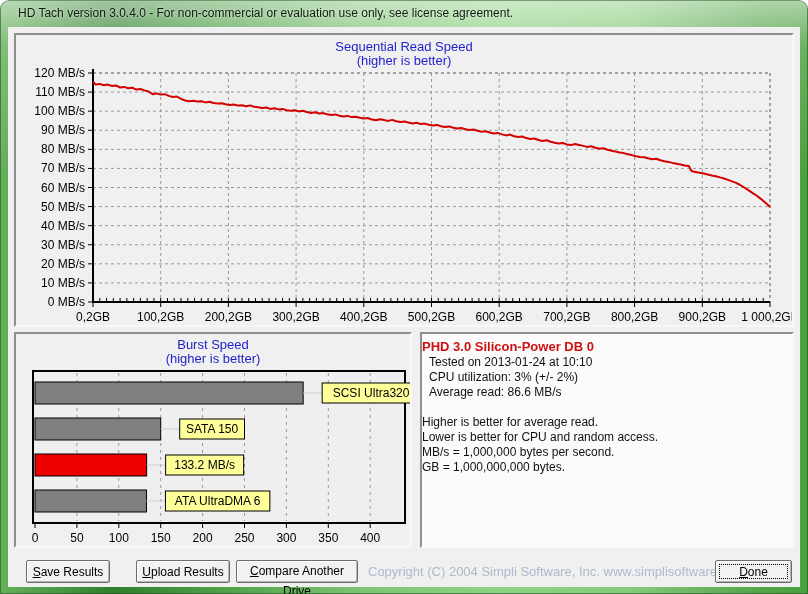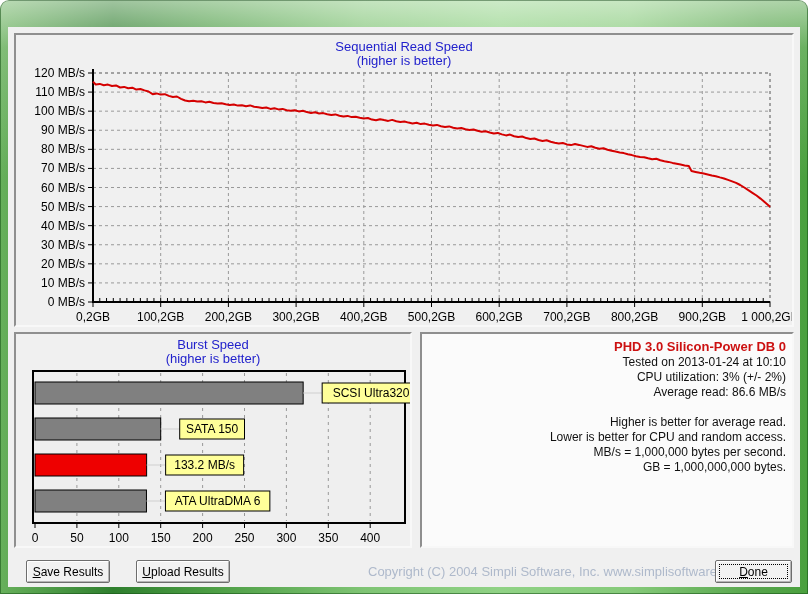--- a/index.html
+++ b/index.html
@@ -33,21 +33,21 @@
   .panel-seq   { left:6px;  top:6px;   width:780px; height:294px; overflow:hidden;padding-left:48px; }
   .panel-burst { left:6px;  top:305px; width:398px; height:216px; overflow:hidden; }
   .panel-info  { left:412px;top:305px; width:374px; height:216px; background:#fbfbfb; overflow:hidden; }
   .chart-title {
     position:absolute; left:0; width:100%; text-align:center;
     color:#2222cc; font-size:13px; line-height:14px;
   }
   .seq-title { top:5px; } .seq-subtitle { top:19px; }
   .burst-title { top:4px; } .burst-subtitle { top:18px; }
   svg text { font-family:"Liberation Sans", sans-serif; }
-  .info-inner { padding:5px 6px 0 0;text-align:right; }
+  .info-inner { padding:5px 6px 0 0; }
   .drive-name { color:#cc1111; font-weight:bold; font-size:13px; line-height:16px; }
   .info-line  { font-size:12px; line-height:15px; color:#111; margin-left:7px; }
   .info-gap   { height:15px; }
   .note-line  { font-size:12px; line-height:15px; color:#111; }
   .btn {
     position:absolute; height:23px; background:#f2f2f2;
     border:1px solid #6d6d6d; border-radius:2px;
     box-shadow: inset 1px 1px 0 #ffffff, inset -1px -1px 0 #b5b5b5;
     font-size:12px; color:#000; text-align:center; line-height:20px;
     cursor:default;
@@ -63,20 +63,23 @@
   .btn-done .lbl { position:relative; }
   .copyright {
     position:absolute; left:360px; top:537px; width:340px;
     font-size:13px; color:#aeb9cb; white-space:nowrap;
   }
 </style>
 </head>
 <body>
 
 <div class="window">
+  <div class="titlebar">
+    <div class="title-text">HD Tach version 3.0.4.0  - For non-commercial or evaluation use only, see license agreement.</div>
+  </div>
 
   <div class="client">
 
     <div class="panel panel-seq">
       <div class="chart-title seq-title">Sequential Read Speed</div>
       <div class="chart-title seq-subtitle">(higher is better)</div>
       <svg id="seq-svg" width="776" height="290" viewBox="0 0 776 290" style="position:absolute;left:0;top:0;">
           <line x1="77" y1="247.91666666666666" x2="754" y2="247.91666666666666" stroke="#999999" stroke-width="1" stroke-dasharray="3,3"></line>
           <line x1="77" y1="228.83333333333334" x2="754" y2="228.83333333333334" stroke="#999999" stroke-width="1" stroke-dasharray="3,3"></line>
           <line x1="77" y1="209.75" x2="754" y2="209.75" stroke="#999999" stroke-width="1" stroke-dasharray="3,3"></line>
@@ -315,20 +318,21 @@
             <div class="note-line">Higher is better for average read.</div>
             <div class="note-line">Lower is better for CPU and random access.</div>
             <div class="note-line">MB/s = 1,000,000 bytes per second.</div>
             <div class="note-line">GB = 1,000,000,000 bytes.</div>
           </div>
       </div>
     </div>
 
     <button class="btn btn-save"><span class="u">S</span><span>ave Results</span></button>
     <button class="btn btn-upload"><span class="u">U</span><span>pload Results</span></button>
+    <button class="btn btn-compare"><span class="u">C</span><span>ompare Another Drive</span></button>
 
     <div class="copyright">Copyright (C) 2004 Simpli Software, Inc. www.simplisoftware.com</div>
 
     <button class="btn btn-done">
       <span class="focus"></span>
       <span class="lbl"><span class="u">D</span><span>one</span></span>
     </button>
   </div>
 </div>
 

